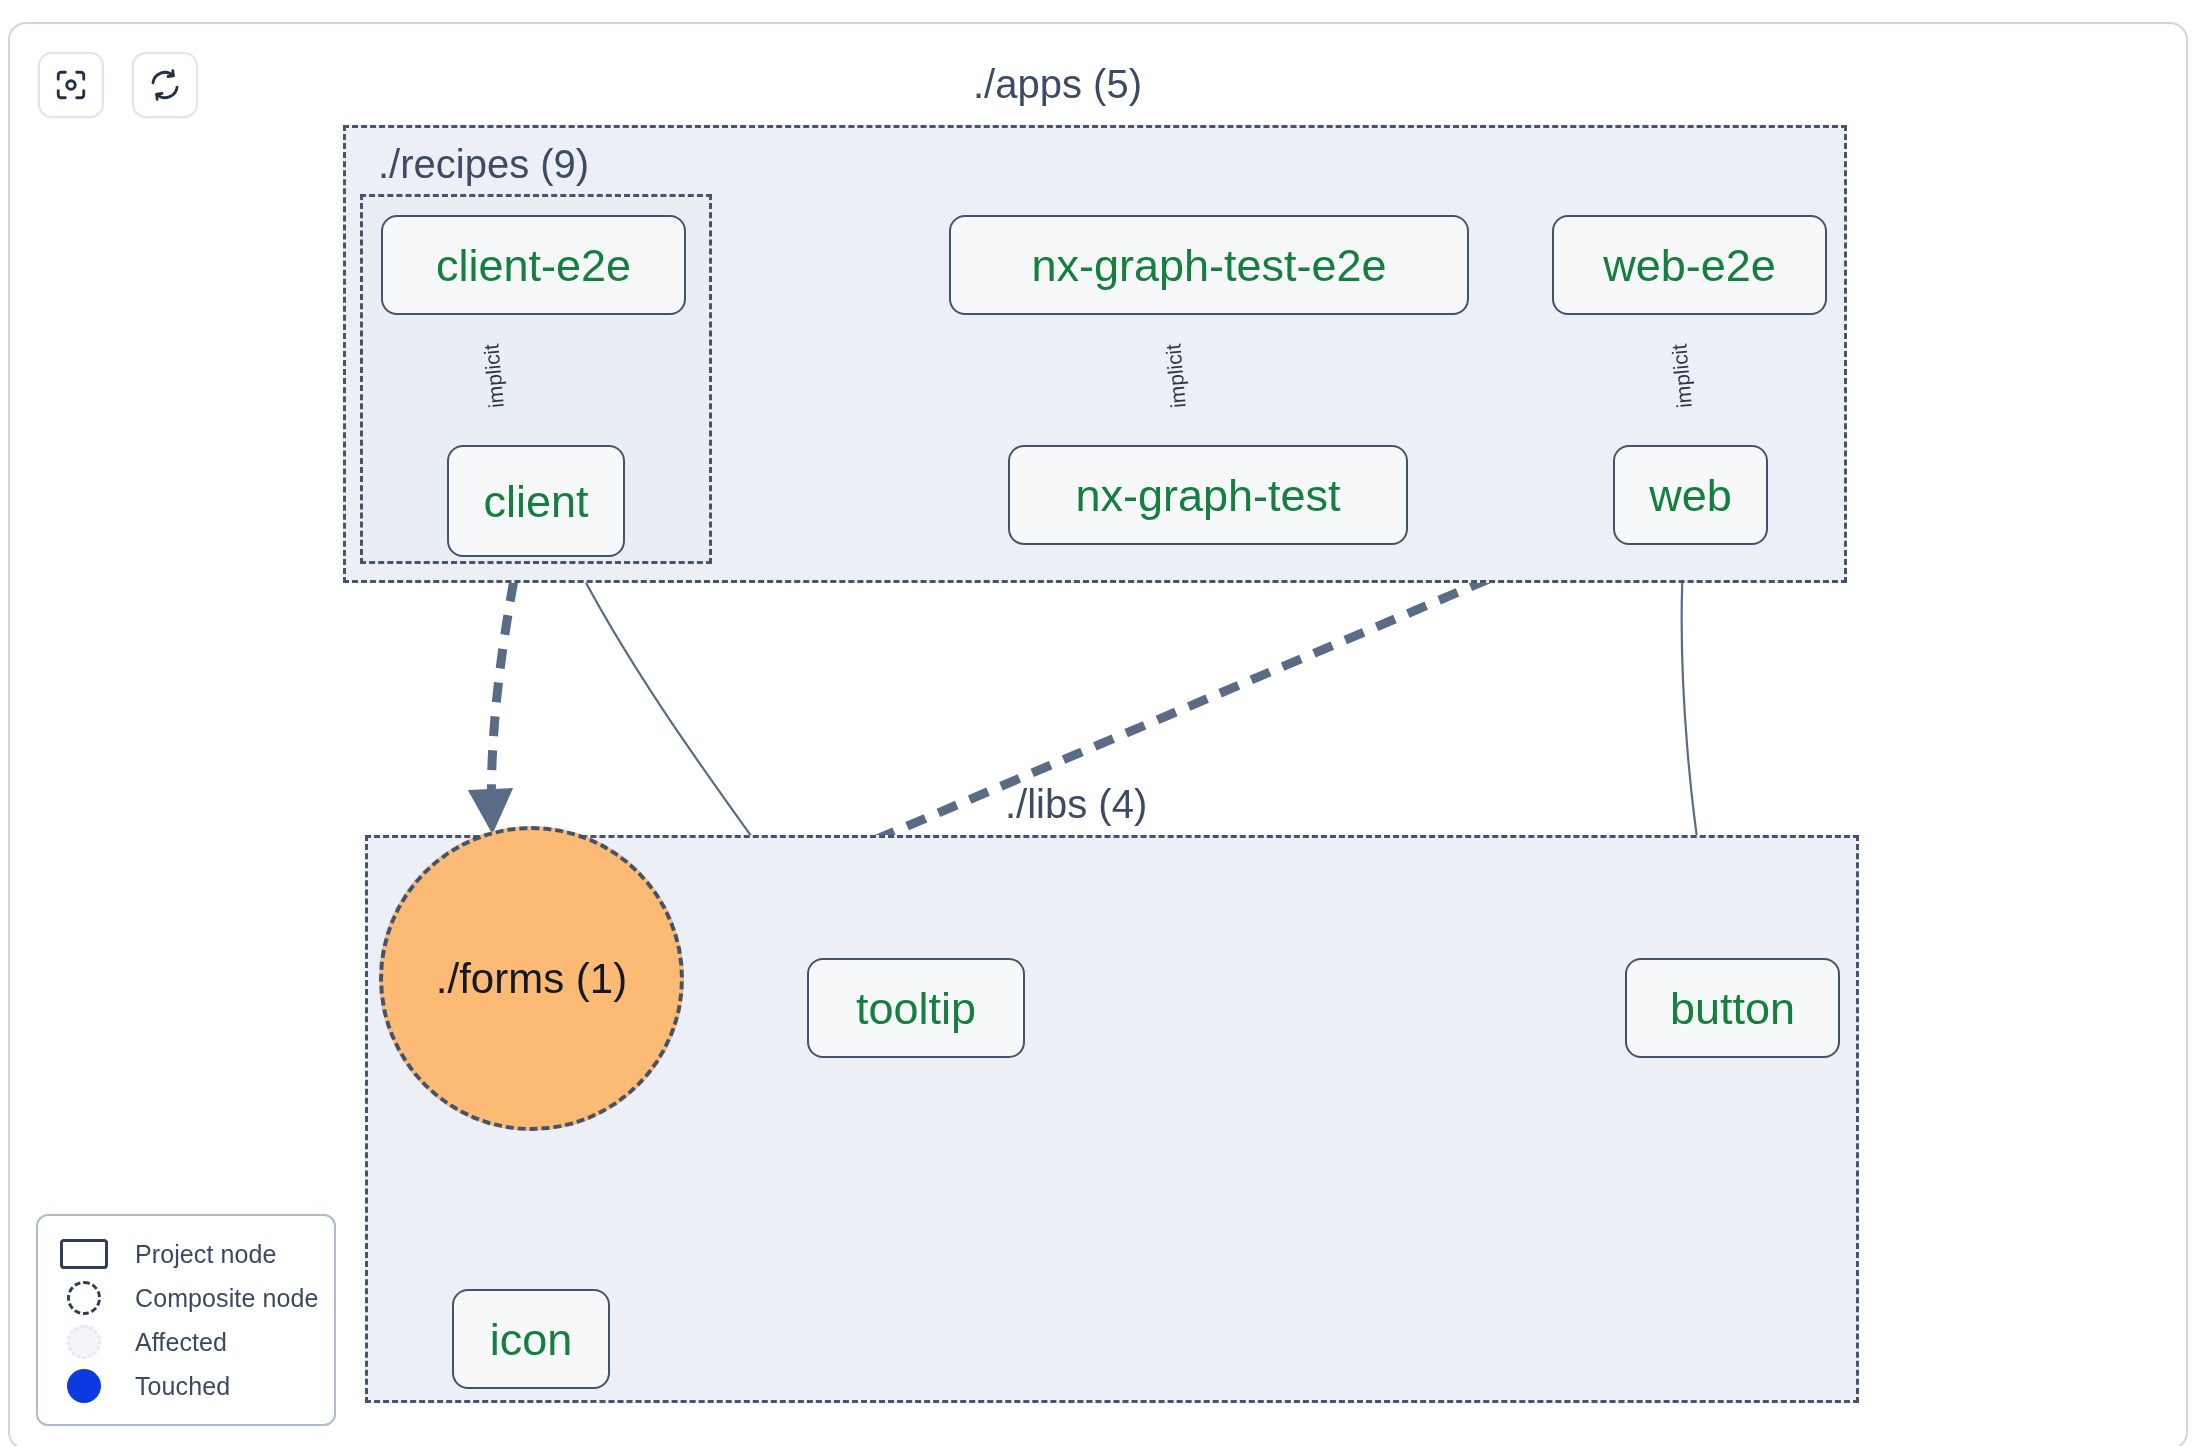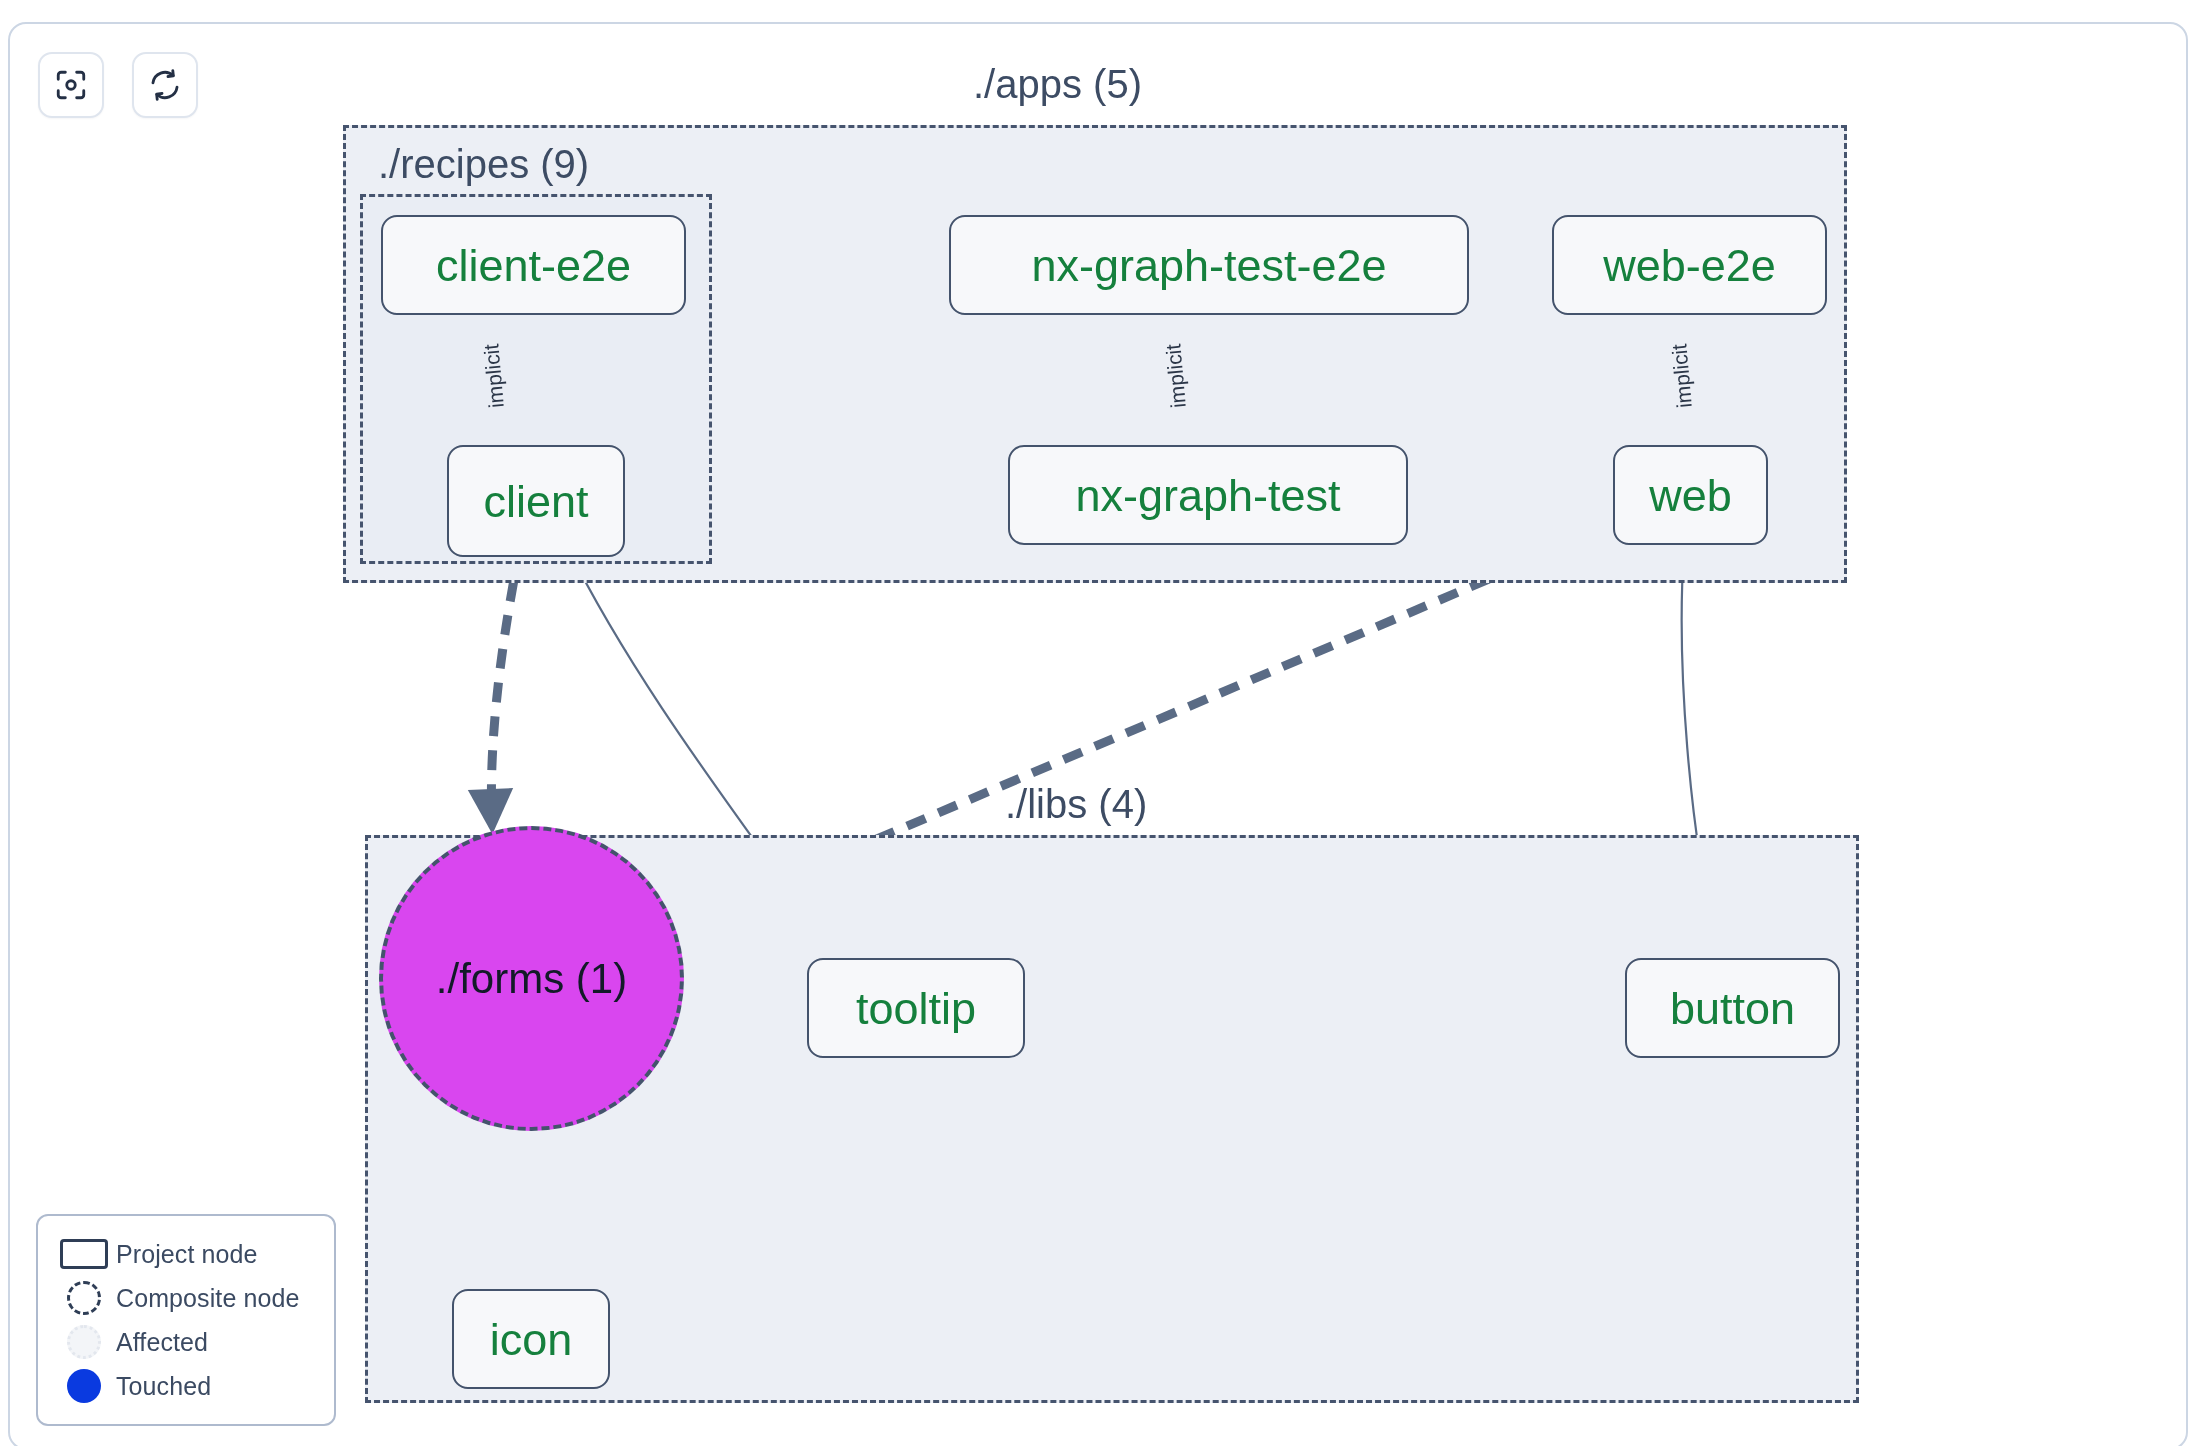--- a/index.html
+++ b/index.html
@@ -74,21 +74,21 @@
     border: 2px solid #aebace;
     border-radius: 12px;
     background: #ffffff;
     padding: 16px 18px;
     z-index: 40;
   }
   .legend-row {
     display: flex;
     align-items: center;
     height: 44px;
-    gap: 4px;
+    gap: 23px;
   }
   .legend-swatch {
     width: 56px;
     display: flex;
     align-items: center;
     justify-content: center;
     flex: 0 0 56px;
   }
   .sw-rect {
     width: 48px; height: 30px;
@@ -164,21 +164,21 @@
     line-height: 1;
     padding: 0 4px;
   }
 
   
   .composite-node {
     position: absolute;
     box-sizing: border-box;
     border: 4px dashed #44536c;
     border-radius: 50%;
-    background: #d946ef;
+    background: #fdba74;
     display: flex;
     align-items: center;
     justify-content: center;
     z-index: 21;
     cursor: pointer;
   }
   .composite-label {
     font-size: 42px;
     color: #121a28;
     white-space: nowrap;

